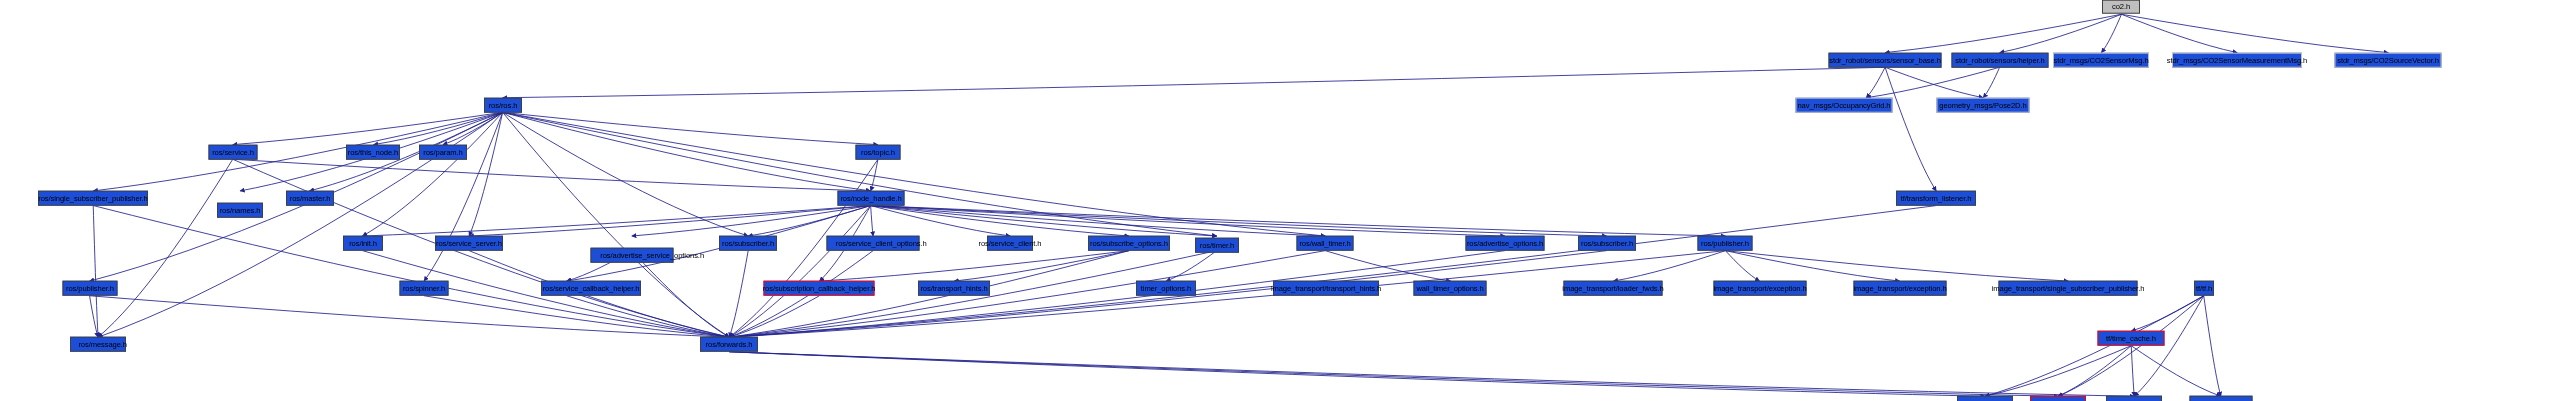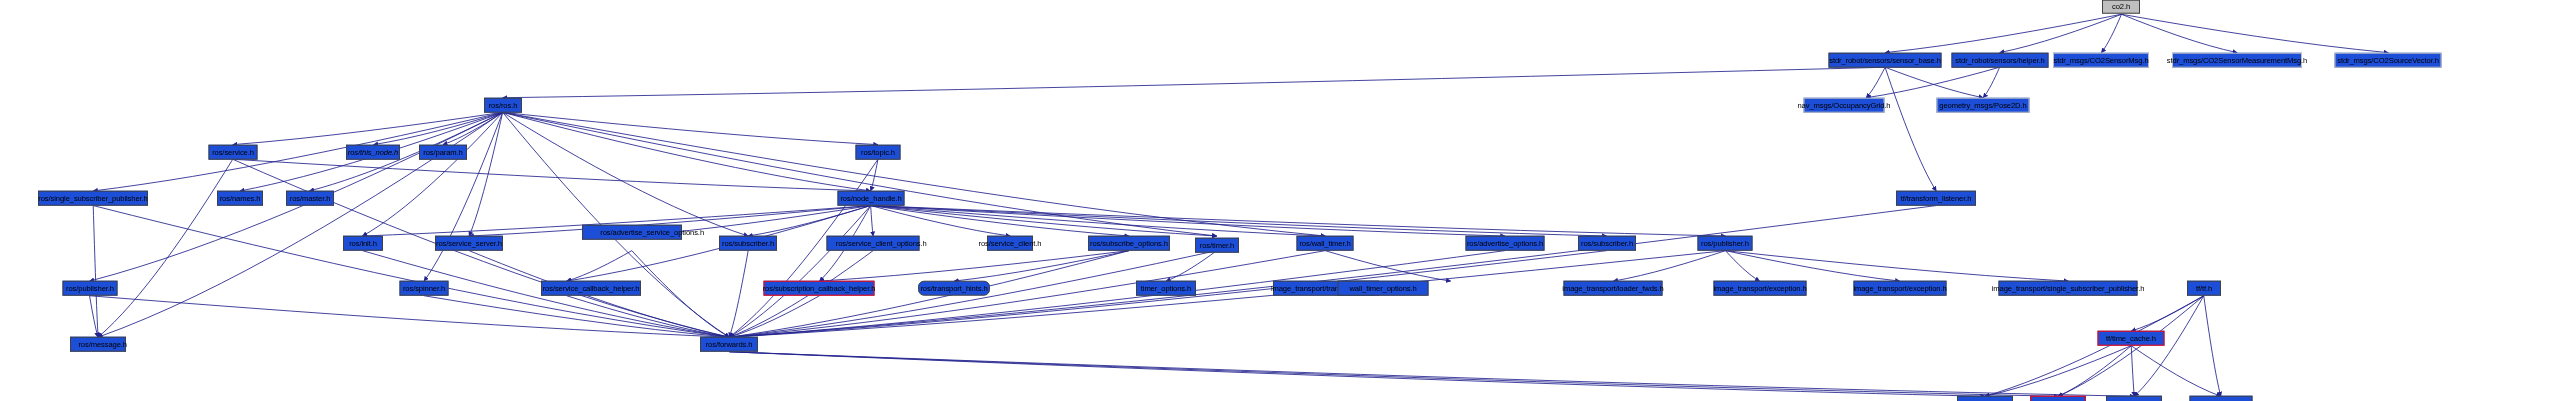--- a/index.html
+++ b/index.html
@@ -147,63 +147,63 @@
       </div>
       <div class="node " style="left: 2101px; top: 60px; width: 96px;">
         <span>stdr_msgs/CO2SensorMsg.h</span>
       </div>
       <div class="node " style="left: 2237px; top: 60px; width: 130px;">
         <span>stdr_msgs/CO2SensorMeasurementMsg.h</span>
       </div>
       <div class="node " style="left: 2388px; top: 60px; width: 107px;">
         <span>stdr_msgs/CO2SourceVector.h</span>
       </div>
-      <div class="node " style="left: 1844px; top: 105px; width: 81px; text-align: center;">
+      <div class="node " style="left: 1844px; top: 105px; width: 97px; text-align: center;">
         <span>nav_msgs/OccupancyGrid.h</span>
       </div>
       <div class="node " style="left: 1983px; top: 105px; width: 93px;">
         <span>geometry_msgs/Pose2D.h</span>
       </div>
       <div class="node dark" style="left: 1936px; top: 198px; width: 80px;">
         <span>tf/transform_listener.h</span>
       </div>
       <div class="node dark" style="left: 503px; top: 105px; width: 38px;">
         <span>ros/ros.h</span>
       </div>
       <div class="node dark" style="left: 233px; top: 152px; width: 49px;">
         <span>ros/service.h</span>
       </div>
-      <div class="node dark" style="left: 373px; top: 152px; width: 54px; font-style: italic;">
+      <div class="node dark" style="left: 373px; top: 152px; width: 54px;">
         <span>ros/this_node.h</span>
       </div>
       <div class="node dark" style="left: 443px; top: 152px; width: 48px;">
         <span>ros/param.h</span>
       </div>
       <div class="node dark" style="left: 878px; top: 152px; width: 45px;">
         <span>ros/topic.h</span>
       </div>
       <div class="node dark" style="left: 93px; top: 198px; width: 110px;">
         <span>ros/single_subscriber_publisher.h</span>
       </div>
-      <div class="node dark" style="left: 240px; top: 198px; width: 46px;">
+      <div class="node dark" style="left: 240px; top: 210px; width: 46px;">
         <span>ros/names.h</span>
       </div>
       <div class="node dark" style="left: 310px; top: 198px; width: 48px;">
         <span>ros/master.h</span>
       </div>
       <div class="node dark" style="left: 871px; top: 198px; width: 67px;">
         <span>ros/node_handle.h</span>
       </div>
       <div class="node dark" style="left: 363px; top: 243px; width: 40px;">
         <span>ros/init.h</span>
       </div>
       <div class="node dark" style="left: 469px; top: 243px; width: 68px;">
         <span>ros/service_server.h</span>
       </div>
-      <div class="node dark" style="left: 632px; top: 232px; width: 100px; padding-left: 44px;">
+      <div class="node dark" style="left: 632px; top: 255px; width: 83px; padding-left: 44px;">
         <span>ros/advertise_service_options.h</span>
       </div>
       <div class="node dark" style="left: 748px; top: 243px; width: 58px;">
         <span>ros/subscriber.h</span>
       </div>
       <div class="node dark" style="left: 873px; top: 243px; width: 93px; padding-left: 20px;">
         <span>ros/service_client_options.h</span>
       </div>
       <div class="node dark" style="left: 1010px; top: 243px; width: 46px;">
         <span>ros/service_client.h</span>
@@ -231,45 +231,45 @@
       </div>
       <div class="node dark" style="left: 424px; top: 288px; width: 49px;">
         <span>ros/spinner.h</span>
       </div>
       <div class="node dark" style="left: 591px; top: 288px; width: 100px;">
         <span>ros/service_callback_helper.h</span>
       </div>
       <div class="node red" style="left: 819px; top: 288px; width: 111px;">
         <span>ros/subscription_callback_helper.h</span>
       </div>
-      <div class="node dark" style="left: 954px; top: 288px; width: 72px; border-radius: 6px;">
+      <div class="node dark" style="left: 954px; top: 288px; width: 72px;">
         <span>ros/transport_hints.h</span>
       </div>
       <div class="node dark" style="left: 1166px; top: 288px; width: 60px;">
         <span>timer_options.h</span>
       </div>
       <div class="node dark" style="left: 1326px; top: 288px; width: 106px;">
         <span>image_transport/transport_hints.h</span>
       </div>
-      <div class="node dark" style="left: 1383px; top: 288px; width: 91px;">
+      <div class="node dark" style="left: 1450px; top: 288px; width: 73px;">
         <span>wall_timer_options.h</span>
       </div>
       <div class="node dark" style="left: 1613px; top: 288px; width: 99px;">
         <span>image_transport/loader_fwds.h</span>
       </div>
       <div class="node dark" style="left: 1760px; top: 288px; width: 93px;">
         <span>image_transport/exception.h</span>
       </div>
       <div class="node dark" style="left: 1900px; top: 288px; width: 93px;">
         <span>image_transport/exception.h</span>
       </div>
       <div class="node dark" style="left: 2068px; top: 288px; width: 139px;">
         <span>image_transport/single_subscriber_publisher.h</span>
       </div>
-      <div class="node dark" style="left: 2204px; top: 288px; width: 34px;">
+      <div class="node dark" style="left: 2204px; top: 288px; width: 20px;">
         <span>tf/tf.h</span>
       </div>
       <div class="node dark" style="left: 729px; top: 344px; width: 58px;">
         <span>ros/forwards.h</span>
       </div>
       <div class="node dark" style="left: 98px; top: 344px; width: 56px; padding-left: 13px;">
         <span>ros/message.h</span>
       </div>
       <div class="node red" style="left: 2131px; top: 338px; width: 67px;">
         <span>tf/time_cache.h</span>

